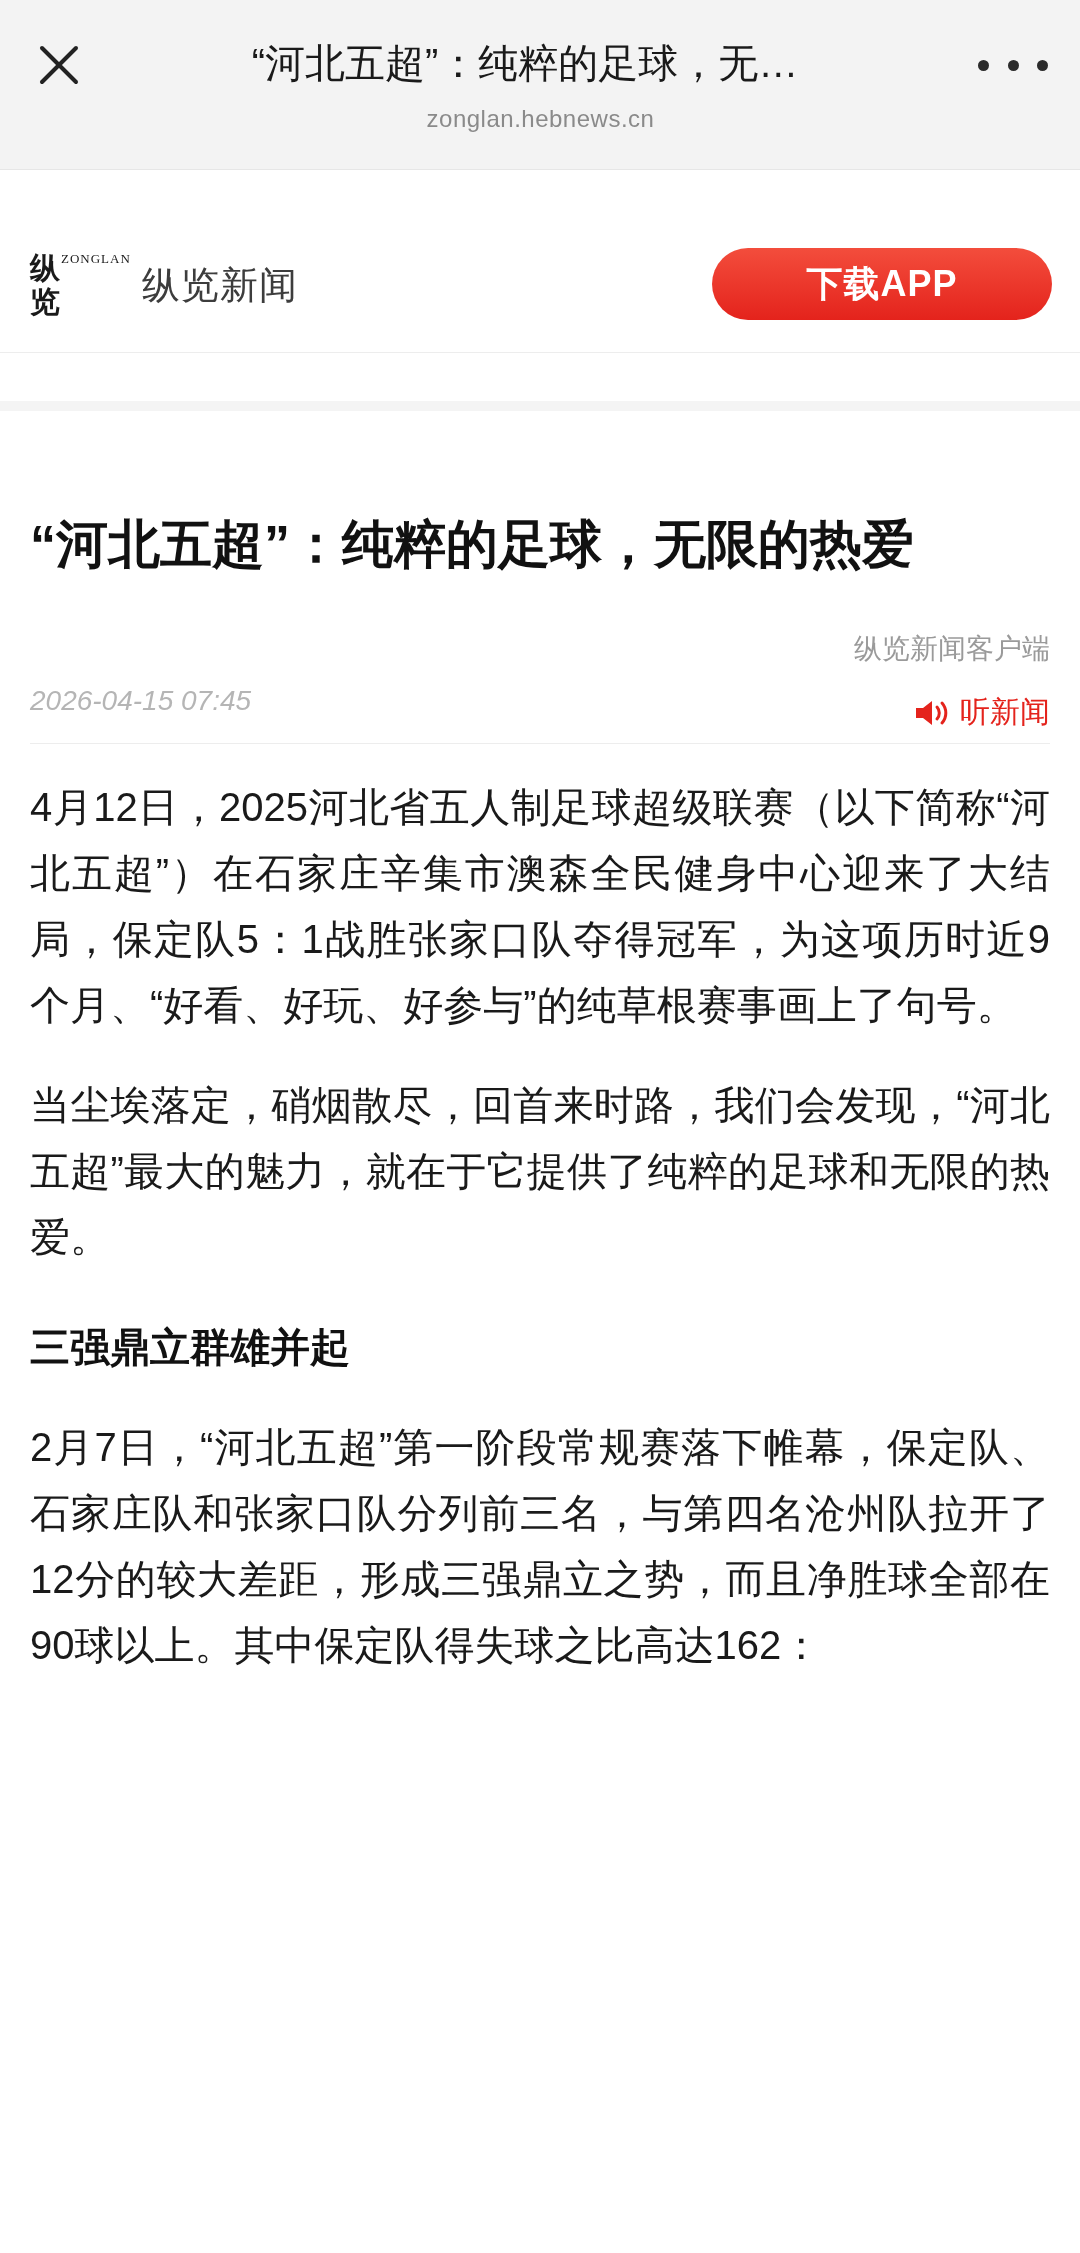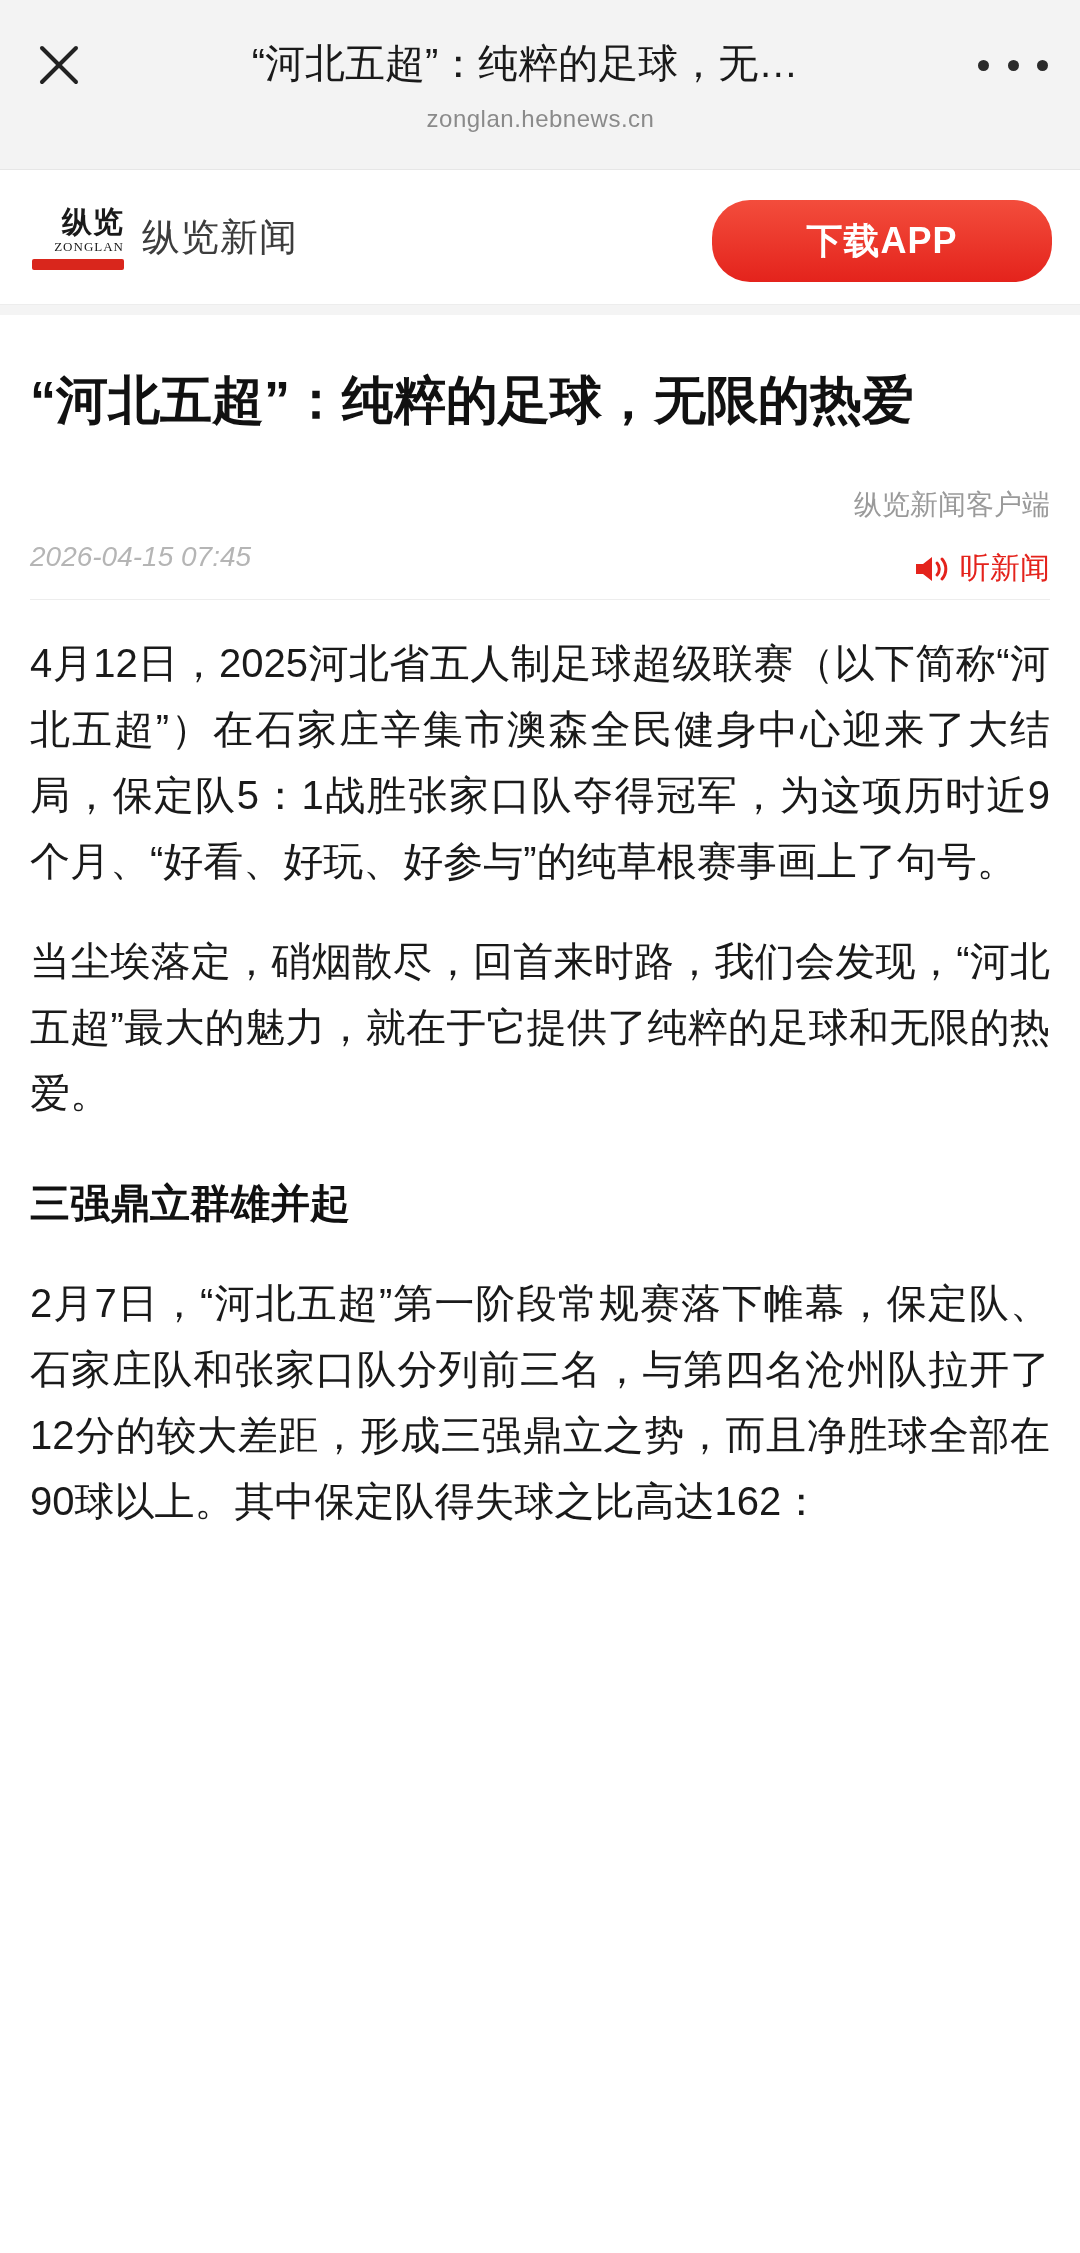--- a/index.html
+++ b/index.html
@@ -10,20 +10,21 @@
     font-family: "Liberation Sans", "DejaVu Sans", sans-serif;
     overflow: hidden;
   }
   .page {
     width: 1080px;
     height: 2253px;
     position: relative;
     background: #ffffff;
     display: flex;
     flex-direction: column;
+    gap: 48px;
   }
 
   
   .browser-bar {
     background: #f3f3f3;
     height: 170px;
     position: relative;
     flex: 0 0 auto;
     border-bottom: 1px solid #e6e6e6;
   }
@@ -95,22 +96,22 @@
     position: relative;
   }
   .logo-wrap {
     display: flex;
     align-items: center;
     gap: 18px;
   }
   .logo-mark {
     width: 94px;
     display: flex;
-    flex-direction: column;
-    align-items: flex-end;
+    flex-direction: row;
+    align-items: flex-start;
   }
   .logo-mark .cn {
     font-size: 30px;
     font-weight: 700;
     color: #1a1a1a;
     letter-spacing: 1px;
     line-height: 34px;
   }
   .logo-mark .en {
     font-size: 13px;
@@ -130,21 +131,21 @@
     font-size: 38px;
     color: #3d3d3d;
     font-weight: 500;
     letter-spacing: 1px;
   }
   .download-btn {
     position: absolute;
     right: 28px;
     top: 30px;
     width: 340px;
-    height: 82px;
+    height: 72px;
     border-radius: 38px;
     background: linear-gradient(180deg, #f34d3c 0%, #e4231c 100%);
     color: #ffffff;
     font-size: 36px;
     font-weight: 700;
     display: flex;
     align-items: center;
     justify-content: center;
     letter-spacing: 1px;
     cursor: pointer;

